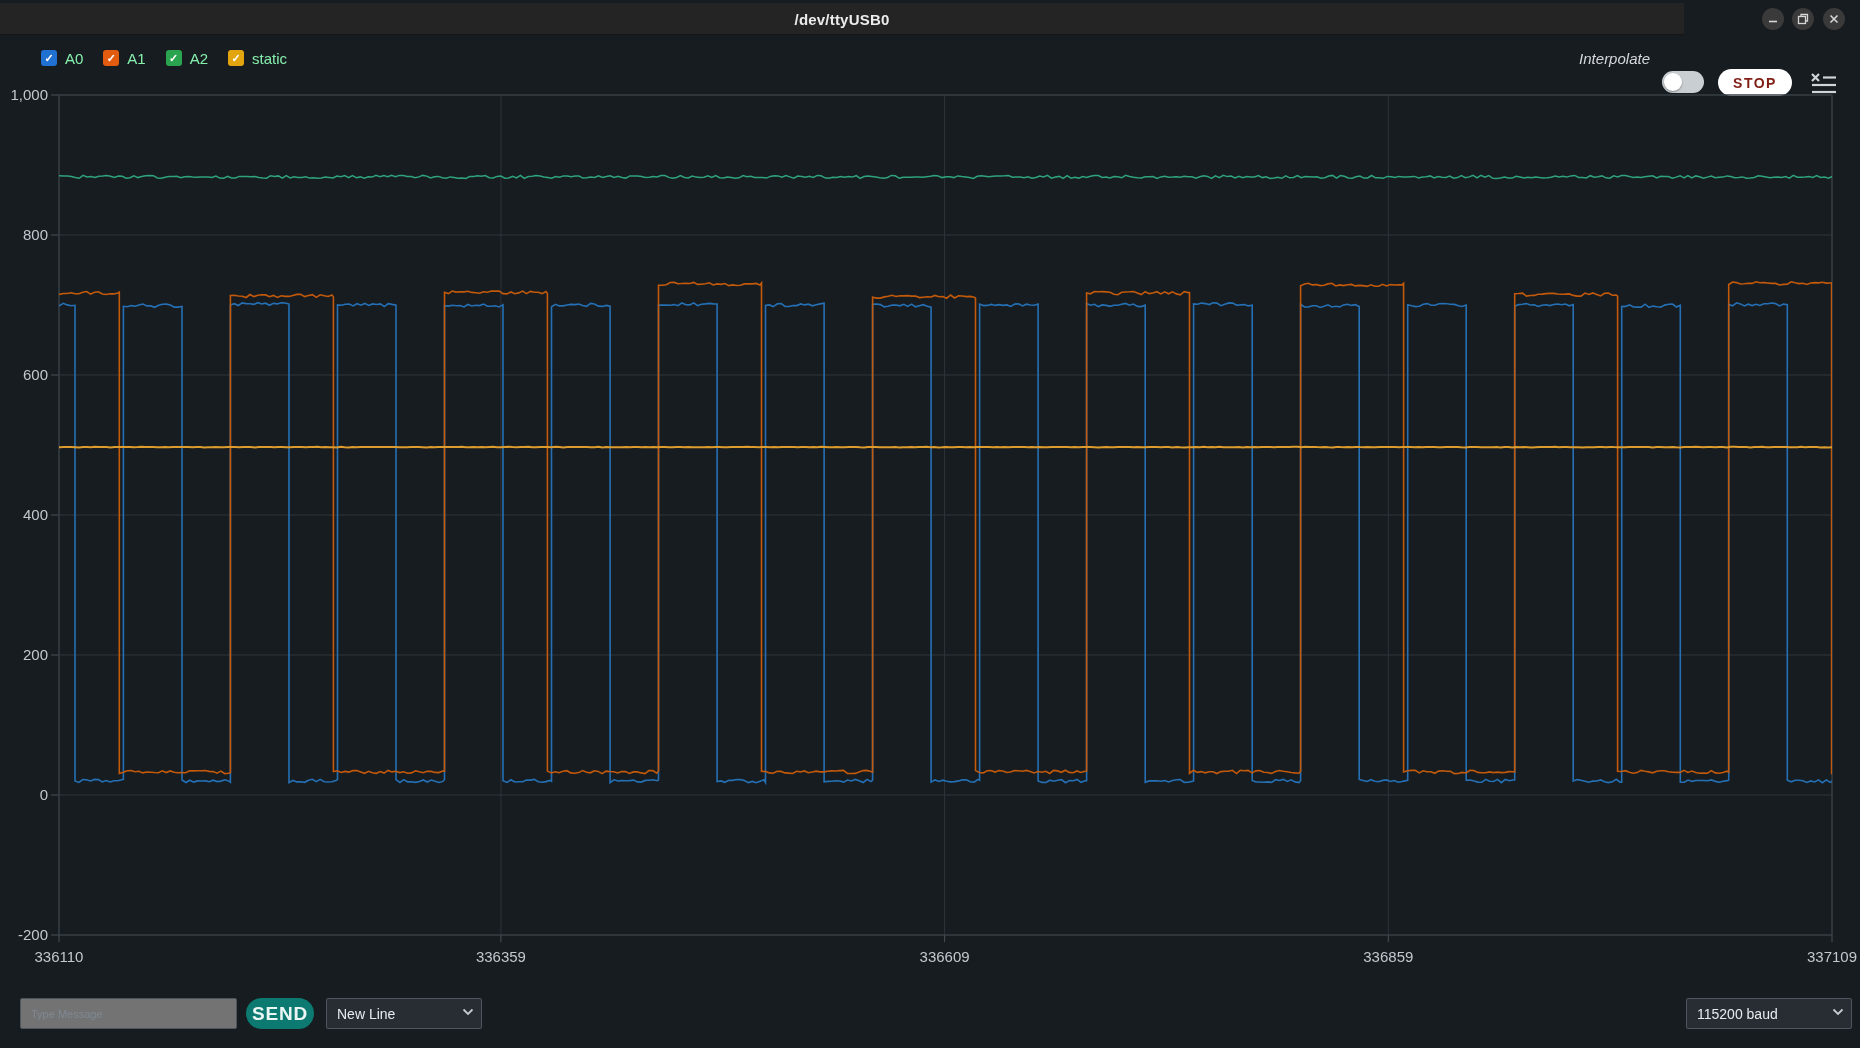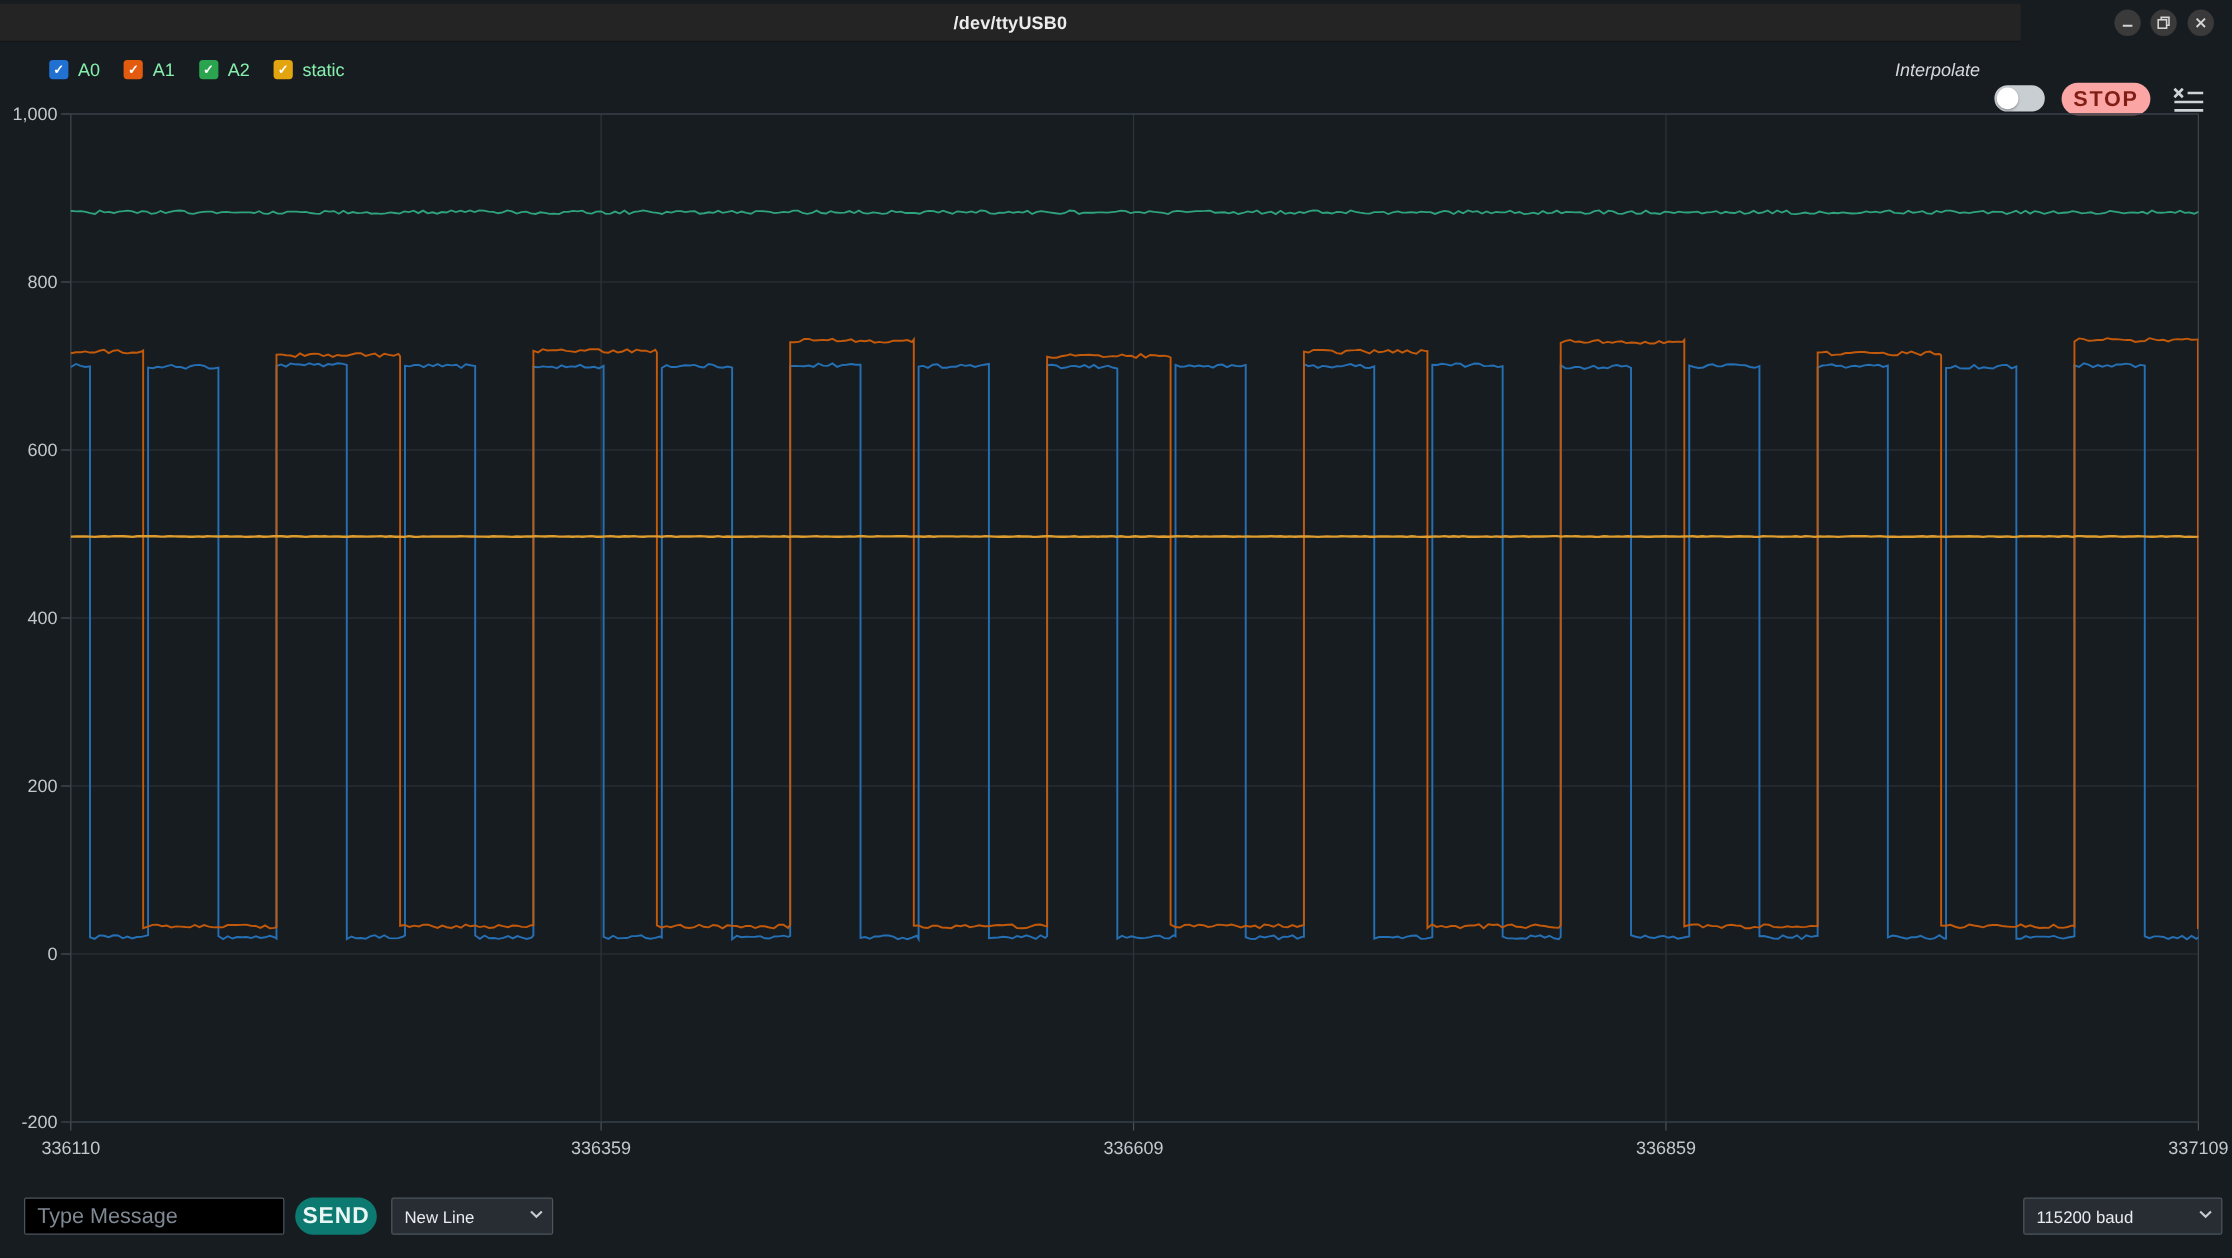--- a/index.html
+++ b/index.html
@@ -26,47 +26,47 @@
                   color:#ffffff; font-size:11px; font-weight:700; }
   .legend-label { color:#86efac; font-size:15px; }
 
   .interp-label { position:absolute; right:210px; top:0; height:50px; display:flex;
                   align-items:center; color:#d4d8db; font-size:15px;font-style:italic; }
   .toggle { position:absolute; left:1662px; top:38px; width:42px; height:22px;
             border-radius:11px; background:#c9ced3; }
   .toggle .knob { position:absolute; left:2px; top:2px; width:18px; height:18px;
                   border-radius:50%; background:#ffffff; box-shadow:0 1px 2px rgba(0,0,0,.35); }
   .stop-btn { position:absolute; left:1718px; top:36px; width:74px; height:27px;
-              border-radius:14px; background:#fca5a5; border:none;
-              color:#801e15; font-size:18px; font-weight:700; letter-spacing:1.5px;
+              border-radius:14px; background:#ffffff; border:none;
+              color:#801e15; font-size:14px; font-weight:700; letter-spacing:1.5px;
               display:flex; align-items:center; justify-content:center; }
   .menu-icon { position:absolute; left:1810px; top:39px; width:28px; height:22px; }
 
   
   .chart-area { position:absolute; left:0; top:0; width:1860px; height:1048px;
                 pointer-events:none; }
 
   
   .bottombar { position:absolute; left:0; top:983px; width:1860px; height:65px; }
   .msg-input { position:absolute; left:20px; top:15px; width:217px; height:31px;
-               background:#000000; border:1px solid #4d565e; border-radius:2px;
-               color:#dfe3e6; font-size:18px; padding:0 10px;
+               background:#737373; border:1px solid #4d565e; border-radius:2px;
+               color:#dfe3e6; font-size:11px; padding:0 10px;
                font-family:"Liberation Sans", sans-serif; }
   .msg-input::placeholder { color:#7f8993; }
   .send-btn { position:absolute; left:246px; top:15px; width:68px; height:31px;
               border:none; border-radius:16px; background:#0d7a72;
               color:#eaf6f4; font-size:19px; font-weight:700; letter-spacing:.8px; }
   .select-wrap { position:absolute; top:15px; height:31px; }
   .select-wrap select { width:100%; height:100%; background:#272d33;
                         border:1px solid #4d565e; border-radius:2px;
                         color:#e8ebee; font-size:14px; padding:0 28px 0 10px;
                         appearance:none; -webkit-appearance:none;
                         font-family:"Liberation Sans", sans-serif; }
   .select-wrap .chev { position:absolute; right:8px; top:10px; pointer-events:none; }
-  .wrap-newline { left:326px; width:135px;border-radius:12px; }
+  .wrap-newline { left:326px; width:156px;border-radius:12px; }
   .wrap-baud { left:1686px; width:166px;text-decoration:underline; }
 </style>
 </head>
 <body>
 
 <div class="titlebar">
   <div class="title">/dev/ttyUSB0</div>
   <div class="winbtn" style="left:1762px">
     <svg width="12" height="12" viewBox="0 0 12 12">
       <line x1="2" y1="8.5" x2="10" y2="8.5" stroke="#d5d5d5" stroke-width="1.6"></line>

